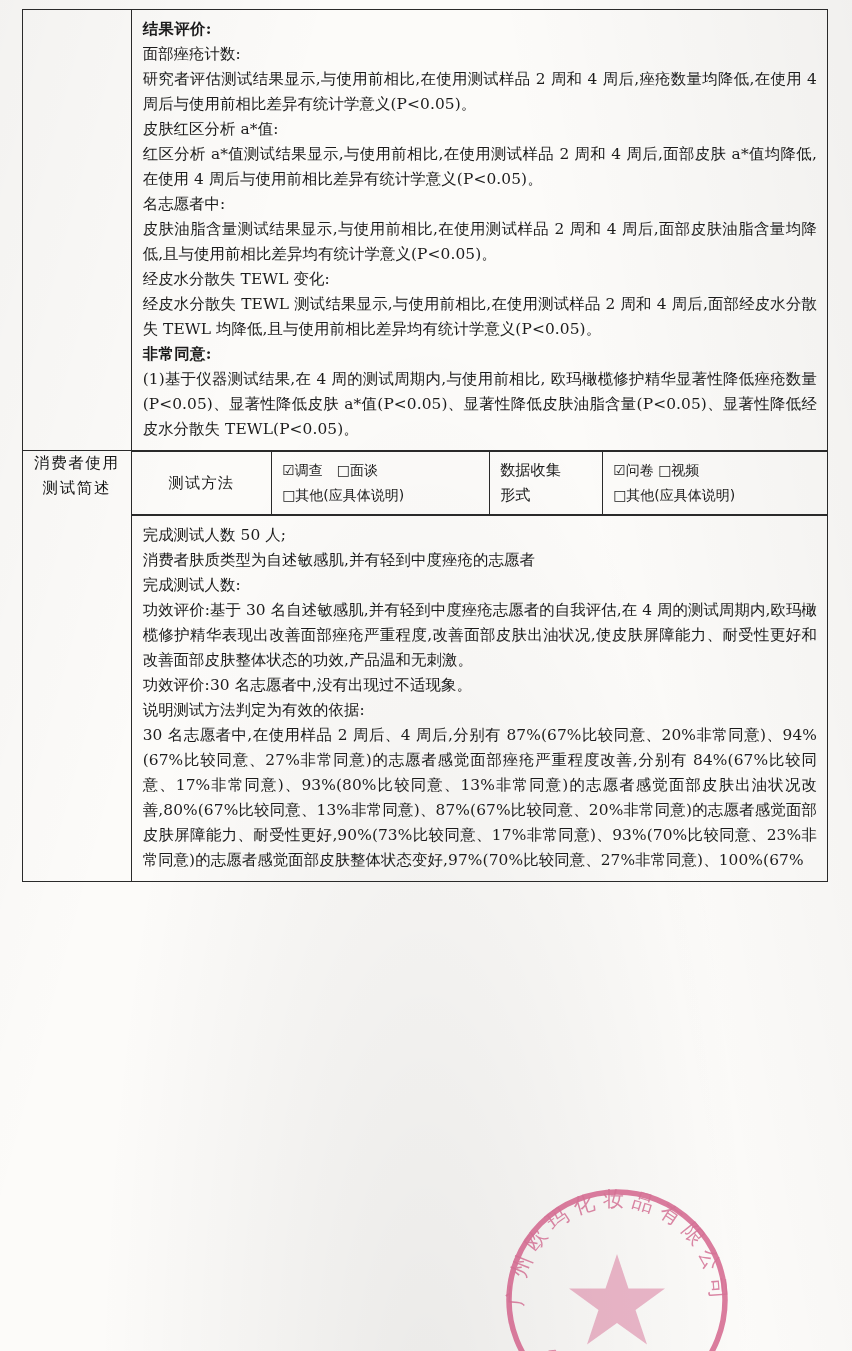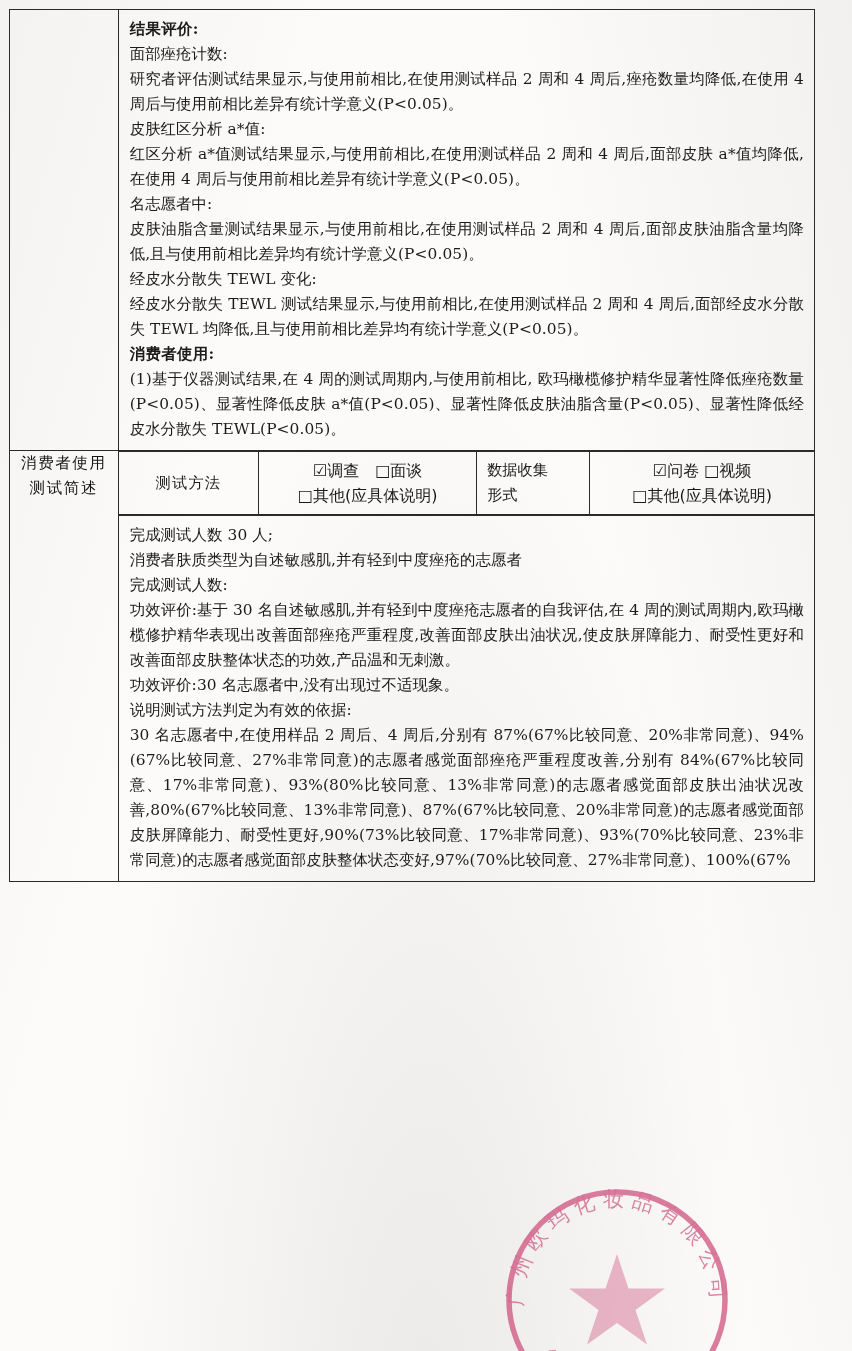--- a/index.html
+++ b/index.html
@@ -23,21 +23,21 @@
       radial-gradient(ellipse at 50% 108%, rgba(0,0,0,0.07) 0%, rgba(0,0,0,0) 55%),
       #fcfbf9;
     z-index:0;
   }
 
   .page { position:absolute; inset:0; z-index:2; }
 
   
   .doc-table {
     position:absolute;
-    left: 9px;
+    left: 22px;
     top: 9px;
     width: 806px;
     border-collapse: collapse;
     table-layout: fixed;
   }
   .doc-table > tbody > tr > td {
     border: 1.6px solid #2a2a2a;
     vertical-align: top;
     padding: 0;
   }
@@ -88,21 +88,21 @@
   }
   .inner-table tr.first td { border-top: none; }
   .inner-table tr.last  td { border-bottom: none; }
   .inner-table td.first-col { border-left: none; }
   .inner-table td.last-col  { border-right: none; }
 
   .cell-center { text-align:left; }
   .cell-tall { height: 64px; }
   .cell-opts { line-height: 25px; padding: 7px 9px; }
   .opt-line { white-space: nowrap; }
-  .cb { font-family: "DejaVu Sans", sans-serif; font-size: 16px; text-align: center; }
+  .cb { font-family: "DejaVu Sans", sans-serif; font-size: 14px; }
 
   .datecell { letter-spacing: 0.4px; }
 
   
   .seal {
     position: absolute;
     left: 493px;
     top: 1176px;
     width: 248px;
     height: 248px;
@@ -127,21 +127,21 @@
           <div class="txtblock">
             <p class="b">结果评价:</p>
             <p>面部痤疮计数:</p>
             <p>研究者评估测试结果显示,与使用前相比,在使用测试样品 2 周和 4 周后,痤疮数量均降低,在使用 4 周后与使用前相比差异有统计学意义(P&lt;0.05)。</p>
             <p>皮肤红区分析 a*值:</p>
             <p>红区分析 a*值测试结果显示,与使用前相比,在使用测试样品 2 周和 4 周后,面部皮肤 a*值均降低,在使用 4 周后与使用前相比差异有统计学意义(P&lt;0.05)。</p>
             <p>名志愿者中:</p>
             <p>皮肤油脂含量测试结果显示,与使用前相比,在使用测试样品 2 周和 4 周后,面部皮肤油脂含量均降低,且与使用前相比差异均有统计学意义(P&lt;0.05)。</p>
             <p>经皮水分散失 TEWL 变化:</p>
             <p>经皮水分散失 TEWL 测试结果显示,与使用前相比,在使用测试样品 2 周和 4 周后,面部经皮水分散失 TEWL 均降低,且与使用前相比差异均有统计学意义(P&lt;0.05)。</p>
-            <p class="b">消费者使用:</p>
+            <p class="b">非常同意:</p>
             <p>(1)基于仪器测试结果,在 4 周的测试周期内,与使用前相比, 欧玛橄榄修护精华显著性降低痤疮数量(P&lt;0.05)、显著性降低皮肤 a*值(P&lt;0.05)、显著性降低皮肤油脂含量(P&lt;0.05)、显著性降低经皮水分散失 TEWL(P&lt;0.05)。</p>
           </div>
         </td>
       </tr>
 
       <tr>
         <td class="label-col">
           <div class="sidebar-label">
             <div>消费者使用</div>
             <div>测试简述</div>
@@ -166,21 +166,21 @@
                 <td class="cell-opts last-col">
                   <div class="opt-line cb">☑问卷 □视频</div>
                   <div class="opt-line cb">□其他(应具体说明)</div>
                 </td>
               </tr>
 
             </tbody>
           </table>
 
           <div class="txtblock" style="border-top:1.3px solid #2a2a2a;">
-            <p>完成测试人数 30 人;</p>
+            <p>完成测试人数 50 人;</p>
             <p>消费者肤质类型为自述敏感肌,并有轻到中度痤疮的志愿者</p>
             <p>完成测试人数:</p>
             <p>功效评价:基于 30 名自述敏感肌,并有轻到中度痤疮志愿者的自我评估,在 4 周的测试周期内,欧玛橄榄修护精华表现出改善面部痤疮严重程度,改善面部皮肤出油状况,使皮肤屏障能力、耐受性更好和改善面部皮肤整体状态的功效,产品温和无刺激。</p>
             <p>功效评价:30 名志愿者中,没有出现过不适现象。</p>
             <p>说明测试方法判定为有效的依据:</p>
             <p>30 名志愿者中,在使用样品 2 周后、4 周后,分别有 87%(67%比较同意、20%非常同意)、94%(67%比较同意、27%非常同意)的志愿者感觉面部痤疮严重程度改善,分别有 84%(67%比较同意、17%非常同意)、93%(80%比较同意、13%非常同意)的志愿者感觉面部皮肤出油状况改善,80%(67%比较同意、13%非常同意)、87%(67%比较同意、20%非常同意)的志愿者感觉面部皮肤屏障能力、耐受性更好,90%(73%比较同意、17%非常同意)、93%(70%比较同意、23%非常同意)的志愿者感觉面部皮肤整体状态变好,97%(70%比较同意、27%非常同意)、100%(67%</p>
           </div>
 
         </td>
       </tr>

